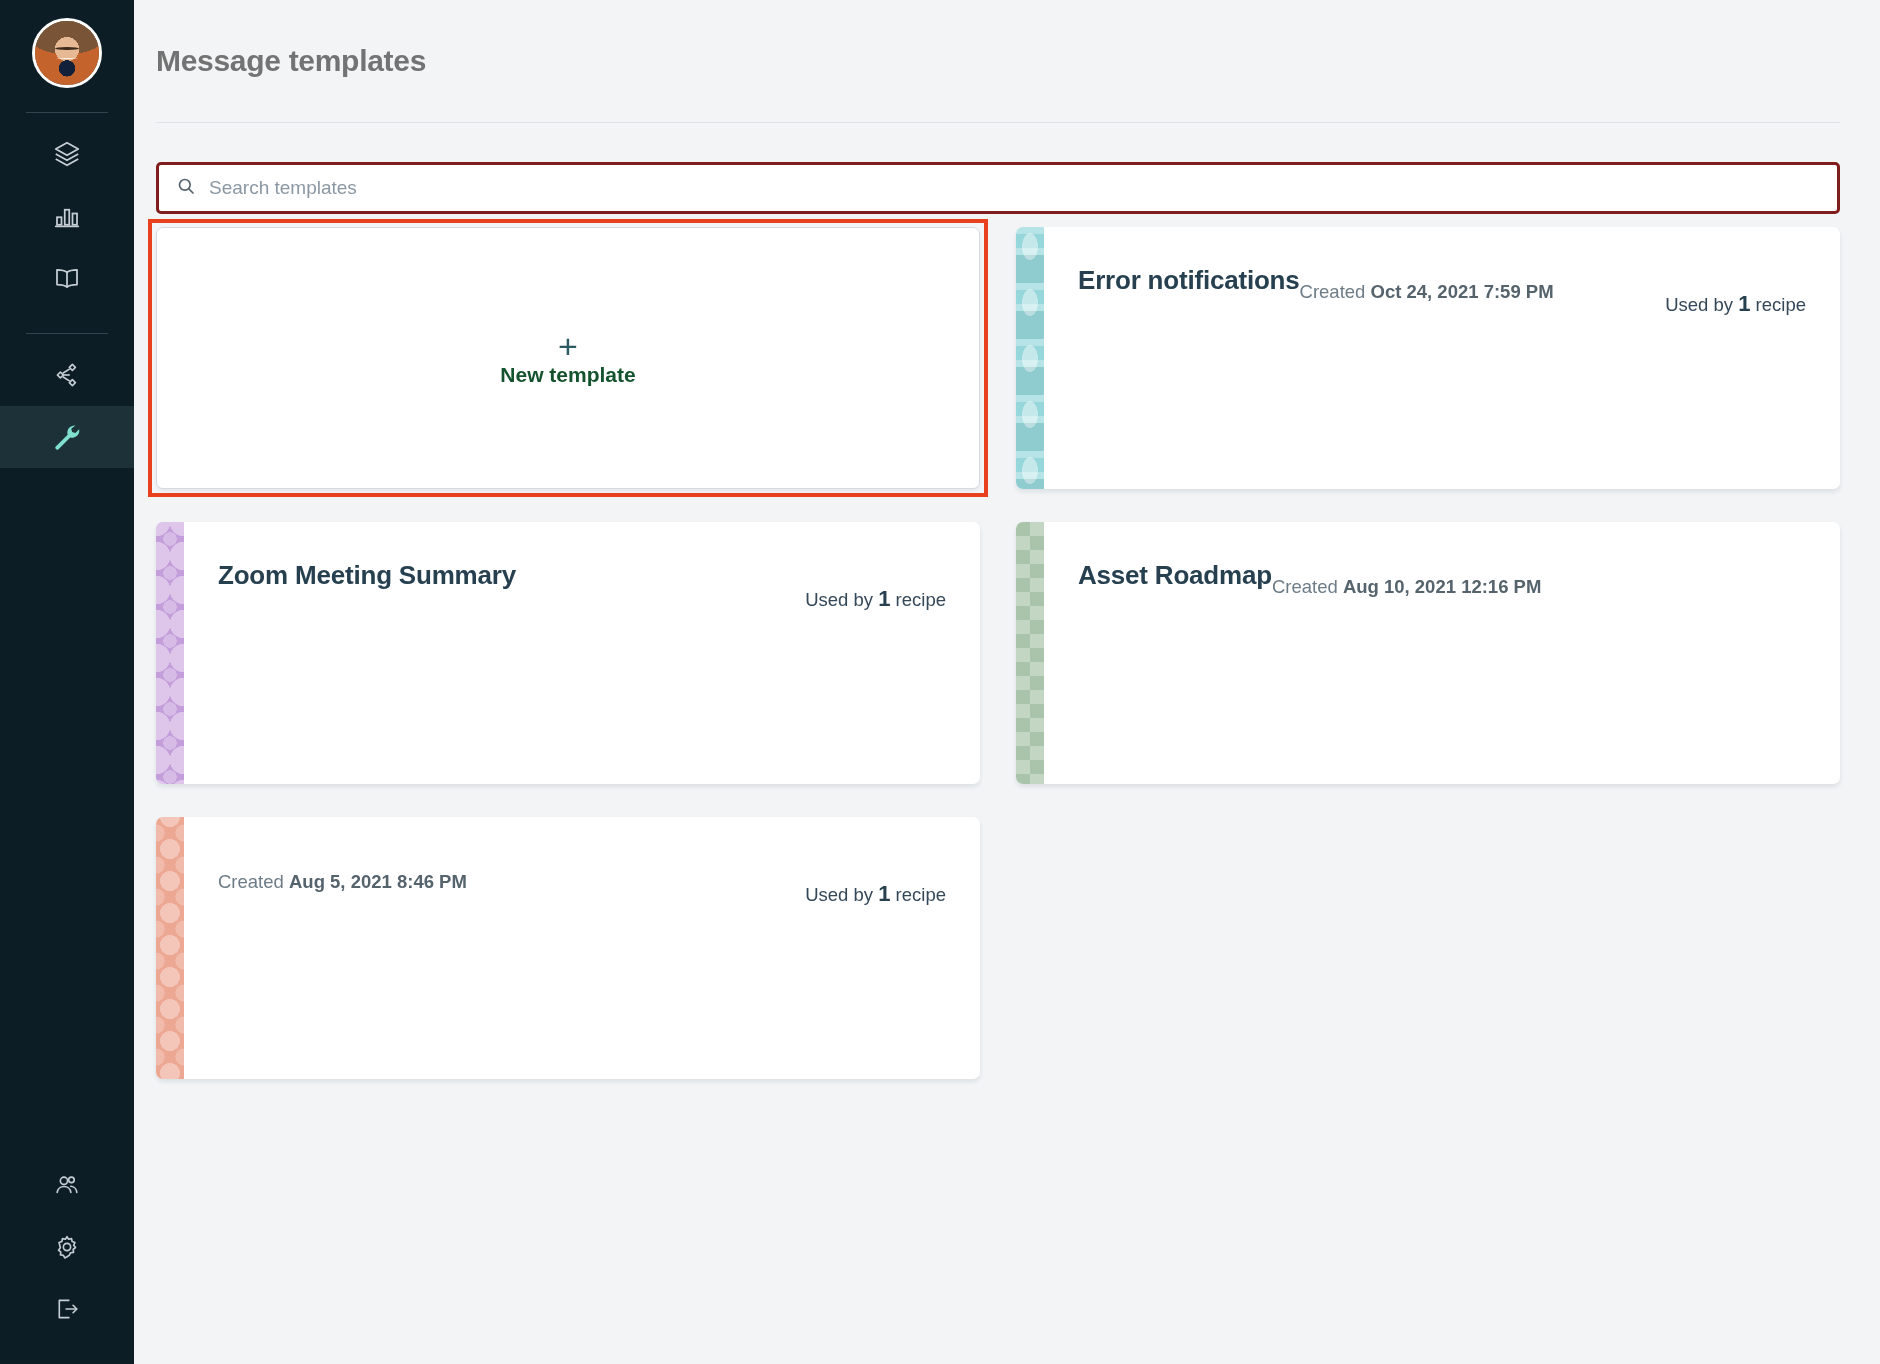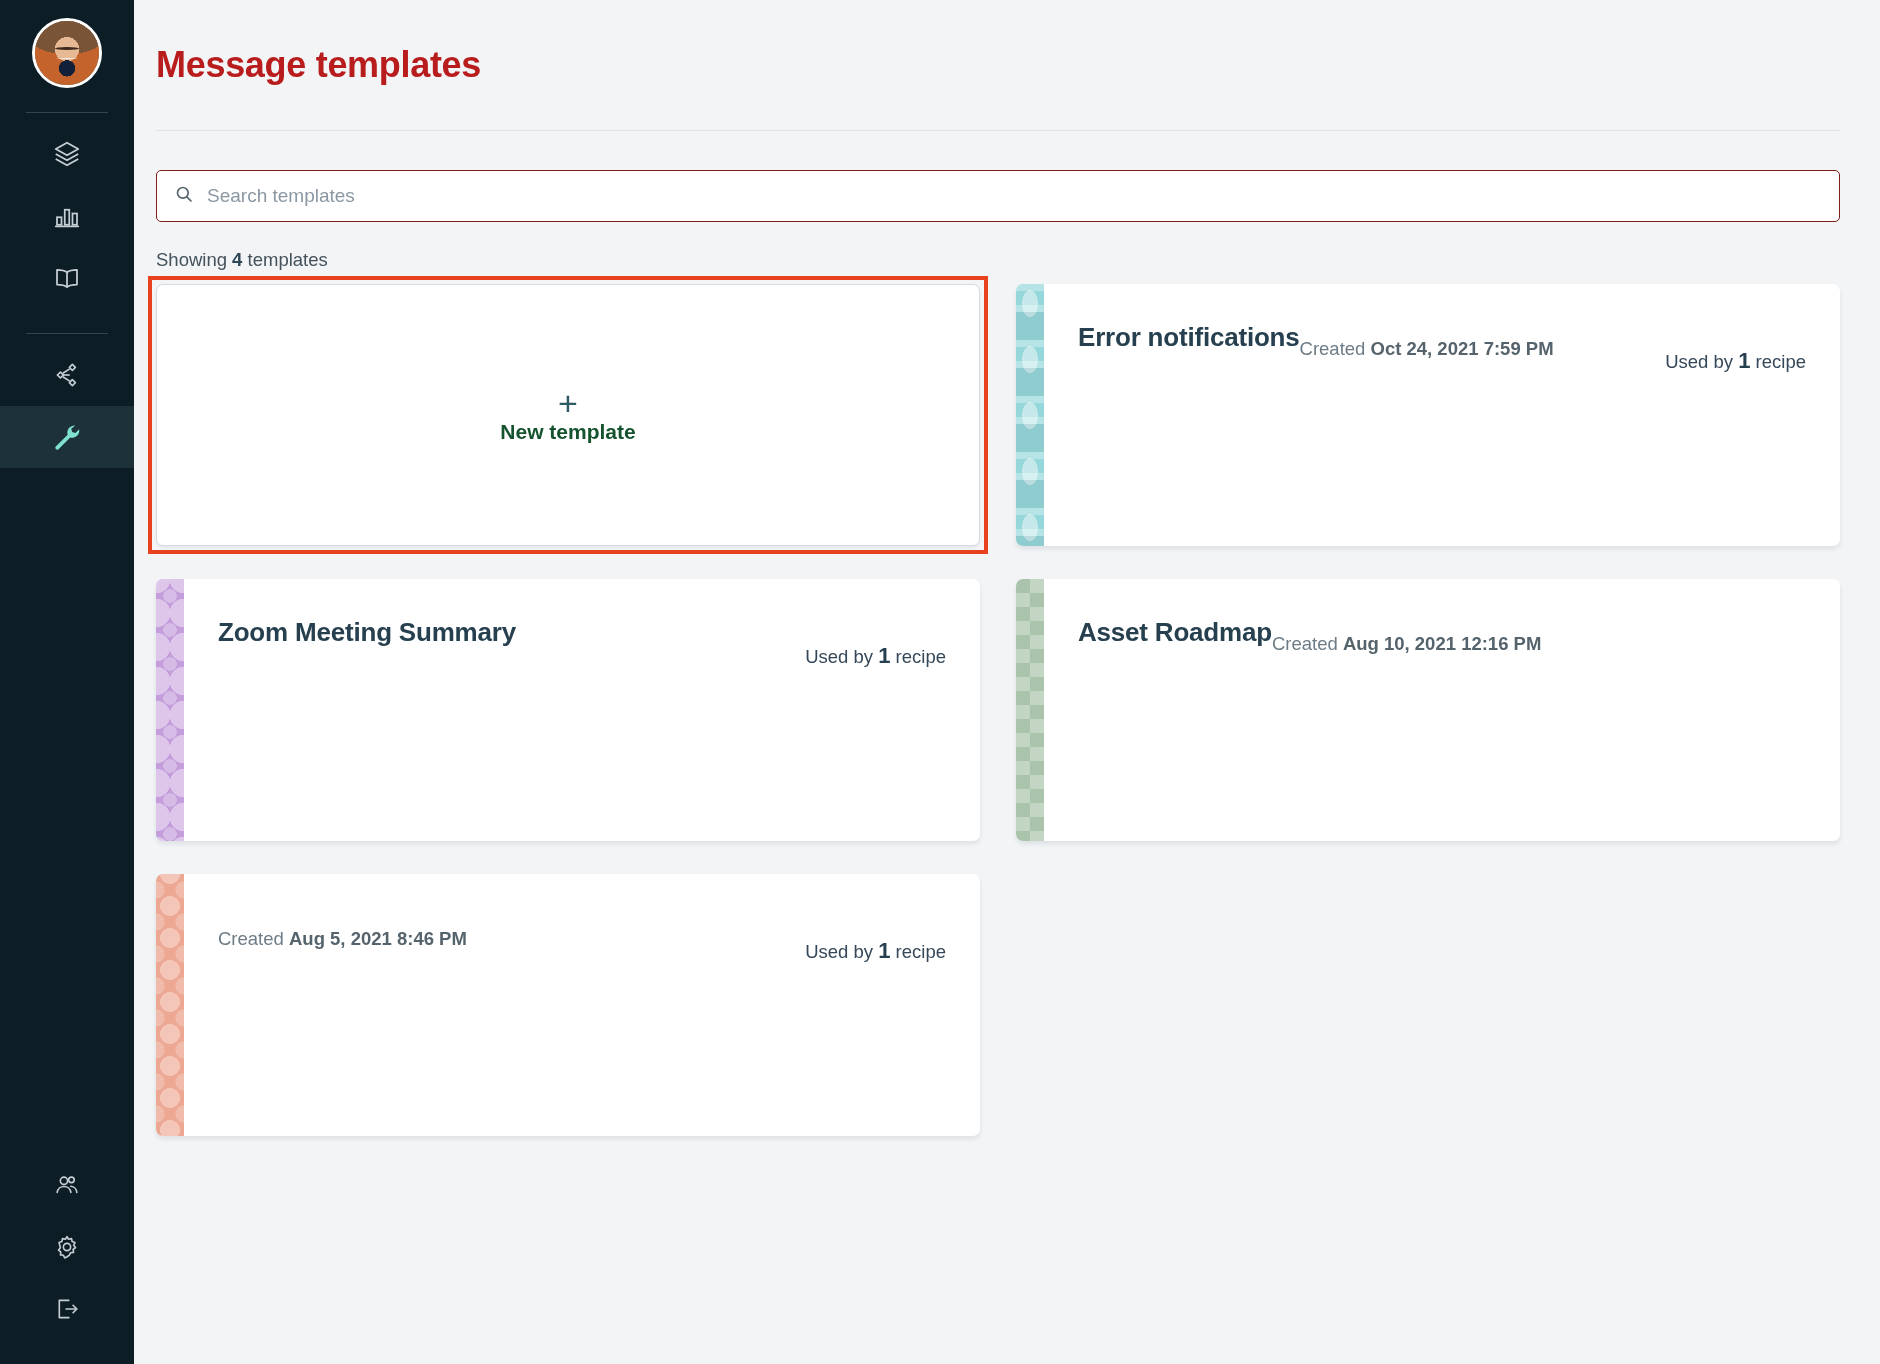--- a/index.html
+++ b/index.html
@@ -83,39 +83,39 @@
 
   
   .main {
     flex: 1;
     height: 1364px;
     padding: 0 40px 0 22px;
     overflow: hidden;
   }
 
   .page-title {
-    font-size: 36px;
+    font-size: 30px;
     font-weight: bold;
-    color: #b91c1c;
+    color: #737373;
     letter-spacing: -0.3px;
     padding: 44px 0 0 0;
   }
 
   .title-rule {
     height: 1px;
     background: #dfe3e8;
     margin: 44px 0 0 0;
   }
 
   
   .search-wrap {
     margin-top: 39px;
     height: 52px;
     background: #ffffff;
-    border: 1px solid #7f1d1d;
+    border: 3px solid #7f1d1d;
     border-radius: 5px;
     display: flex;
     align-items: center;
     padding: 0 17px;
     cursor: text;
   }
   .search-input {
     flex: 1;
     border: none;
     outline: none;
@@ -379,23 +379,20 @@
   <div class="search-wrap">
     <span>
       <svg width="20" height="20" viewBox="0 0 24 24" fill="none" stroke="#55636d" stroke-width="2" stroke-linecap="round">
         <circle cx="10.6" cy="10.6" r="6.4"></circle>
         <line x1="15.4" y1="15.4" x2="20.4" y2="20.4"></line>
       </svg>
     </span>
     <input class="search-input" type="text" placeholder="Search templates" style="">
   </div>
 
-  <div class="showing-line">
-    <span>Showing </span><b>4</b><span> templates</span>
-  </div>
 
   <div class="card-grid">
 
     <div class="card-slot">
       <div class="highlight-box"></div>
       <div class="new-card">
         <div class="plus-glyph">+</div>
         <div class="new-card-label">New template</div>
       </div>
     </div>

